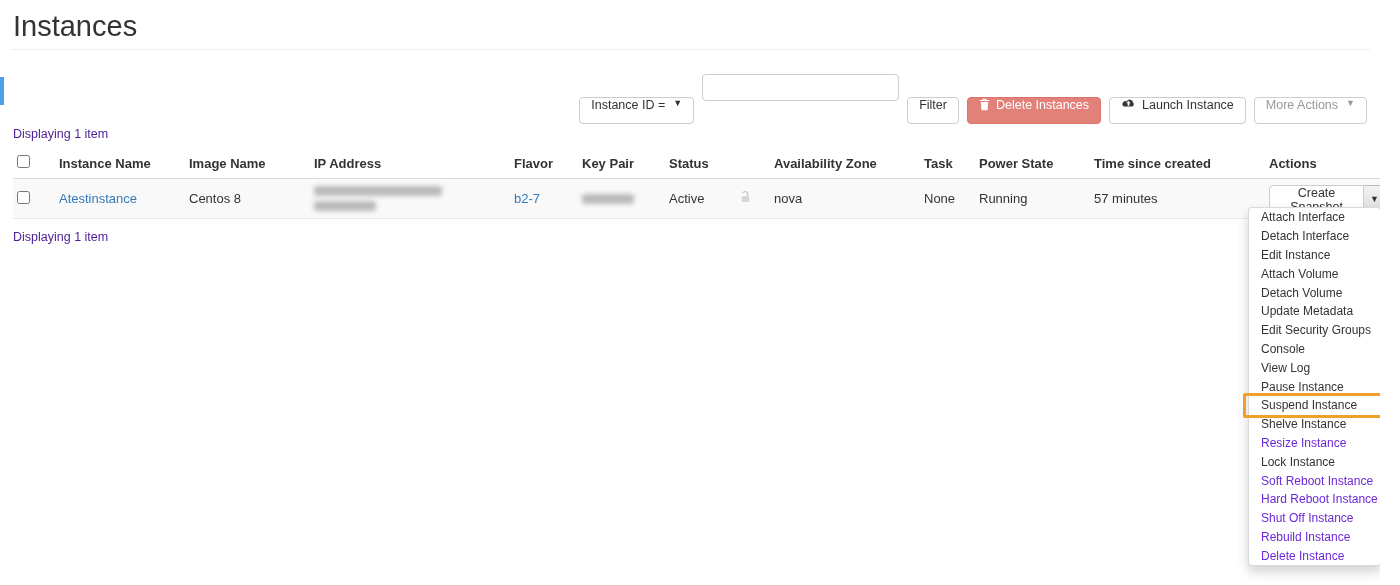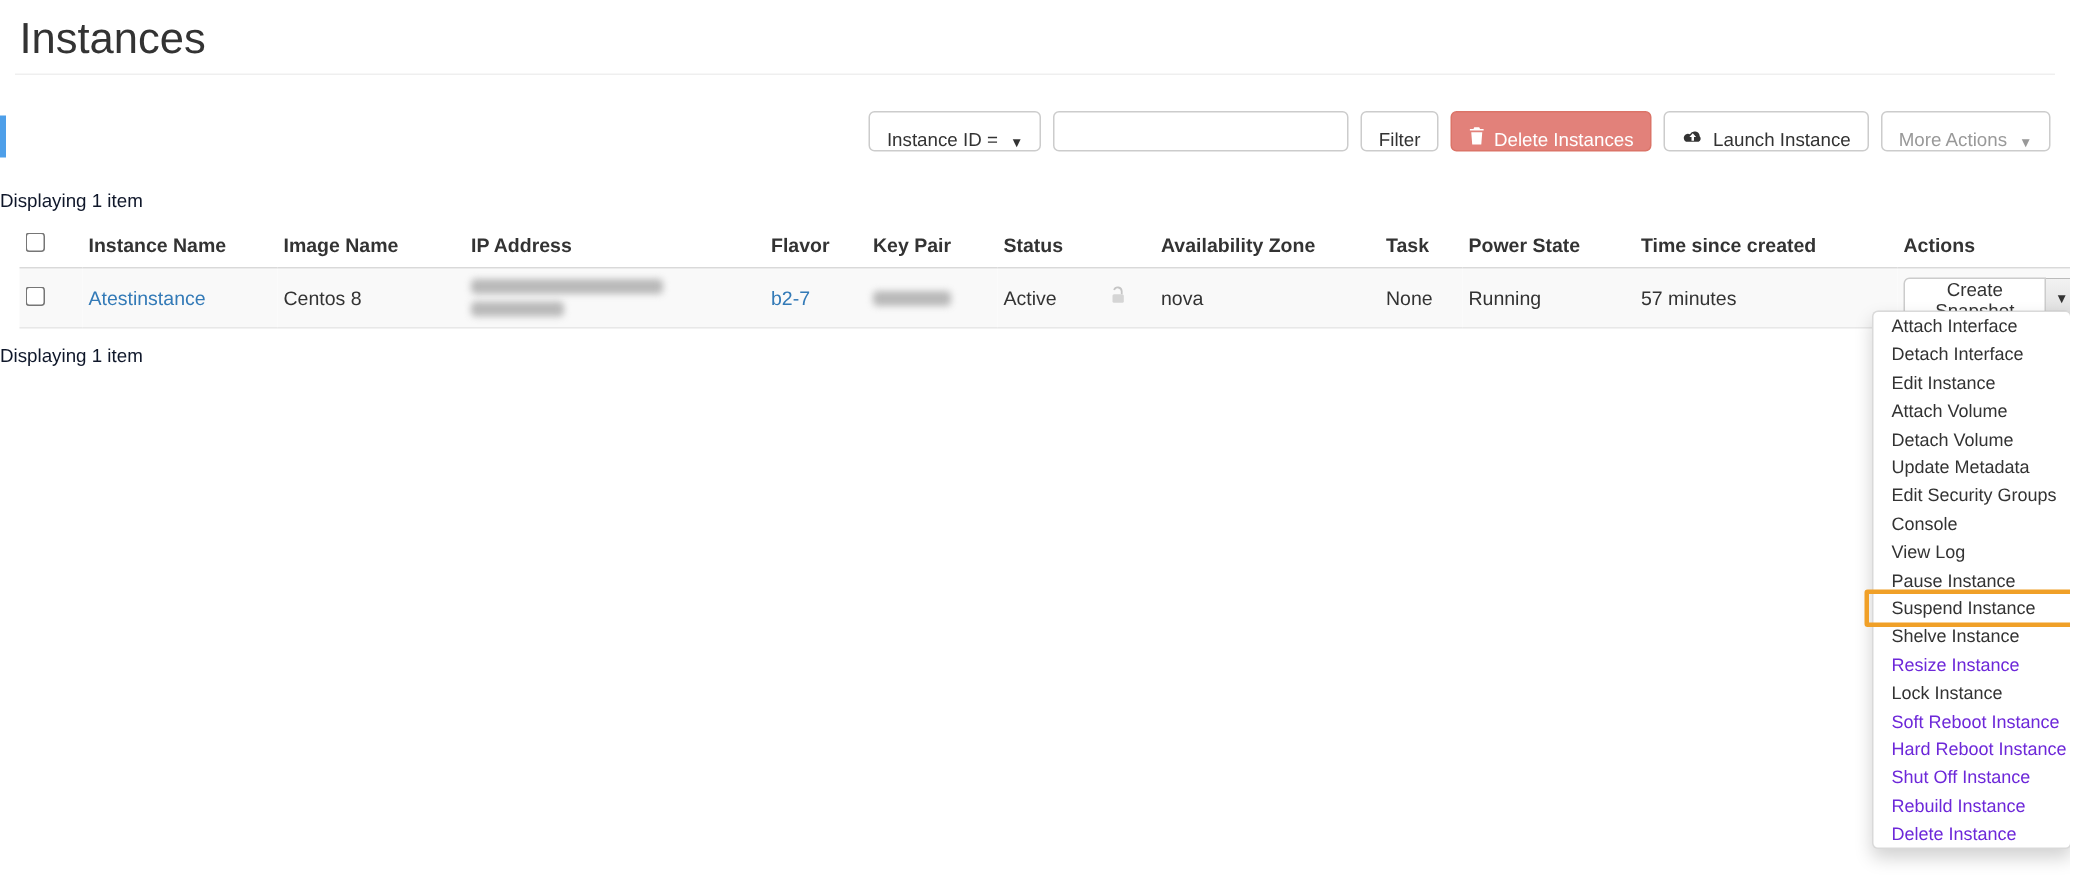--- a/index.html
+++ b/index.html
@@ -6,30 +6,30 @@
   html,body { margin:0; padding:0; background:#fff; }
   body { font-family:"Liberation Sans","DejaVu Sans",sans-serif; color:#333; }
   .page { position:relative; width:1380px; height:585px; overflow:hidden; background:#fff; }
 
   .page-title { font-size:29px; font-weight:400; color:#333; padding:9px 0 0 13px; line-height:34px; }
   .title-divider { border-bottom:1px solid #efefef; margin:6px 10px 0 10px; }
   .left-accent-bar { position:absolute; left:0; top:77px; width:4px; height:28px; background:#4e9fe9; }
 
   
   .toolbar { display:flex; justify-content:flex-end; align-items:stretch; gap:8px; margin:24px 13px 0 0; height:27px; }
-  .btn { display:inline-flex; align-items:flex-end; gap:6px; background:#fff; border:1px solid #ccc; border-radius:4px;
-         font-size:12.5px; color:#333; padding:0 11px; height:27px; cursor:pointer; white-space:nowrap; }
+  .btn { display:inline-flex; align-items:flex-start; gap:6px; background:#fff; border:1px solid #ccc; border-radius:4px;
+         font-size:12.5px; color:#333; padding:0 11px; height:27px; cursor:pointer; white-space:nowrap;margin-top:23px; }
   .btn .caret { font-size:9px; color:#333; margin-left:2px; }
   .btn-danger { background:#e2817a; border-color:#db7468; color:#fff; }
   .btn-muted { color:#999; }
   .btn-muted .caret { color:#999; }
   .filter-input { width:197px; height:27px; border:1px solid #ccc; border-radius:4px; padding:0 8px; font-size:12.5px; color:#333; outline:none; }
 
   
-  .displaying { font-size:12.5px; color:#0f172a; }
+  .displaying { font-size:12.5px; color:#4c1d95; margin-left:13px; }
   .displaying.top { margin-top:26px; }
   .displaying.bottom { margin-top:11px; }
 
   
   table.instances { border-collapse:collapse; table-layout:fixed; width:1377px; margin:8px 10px 0 13px; }
   th { text-align:left; font-size:13px; font-weight:bold; color:#333; padding:6px 4px 7px 4px; border-bottom:1px solid #d9d9d9;margin-left:31px; }
   td { font-size:13px; color:#333; padding:6px 4px; border-bottom:1px solid #e8e8e8; vertical-align:middle; height:40px;margin-left:11px; }
   tr.data-row { background:#f9f9f9; }
   a.link { color:#337ab7; text-decoration:none; cursor:pointer; }
   .chk { width:13px; height:13px; margin:0; cursor:pointer; }

